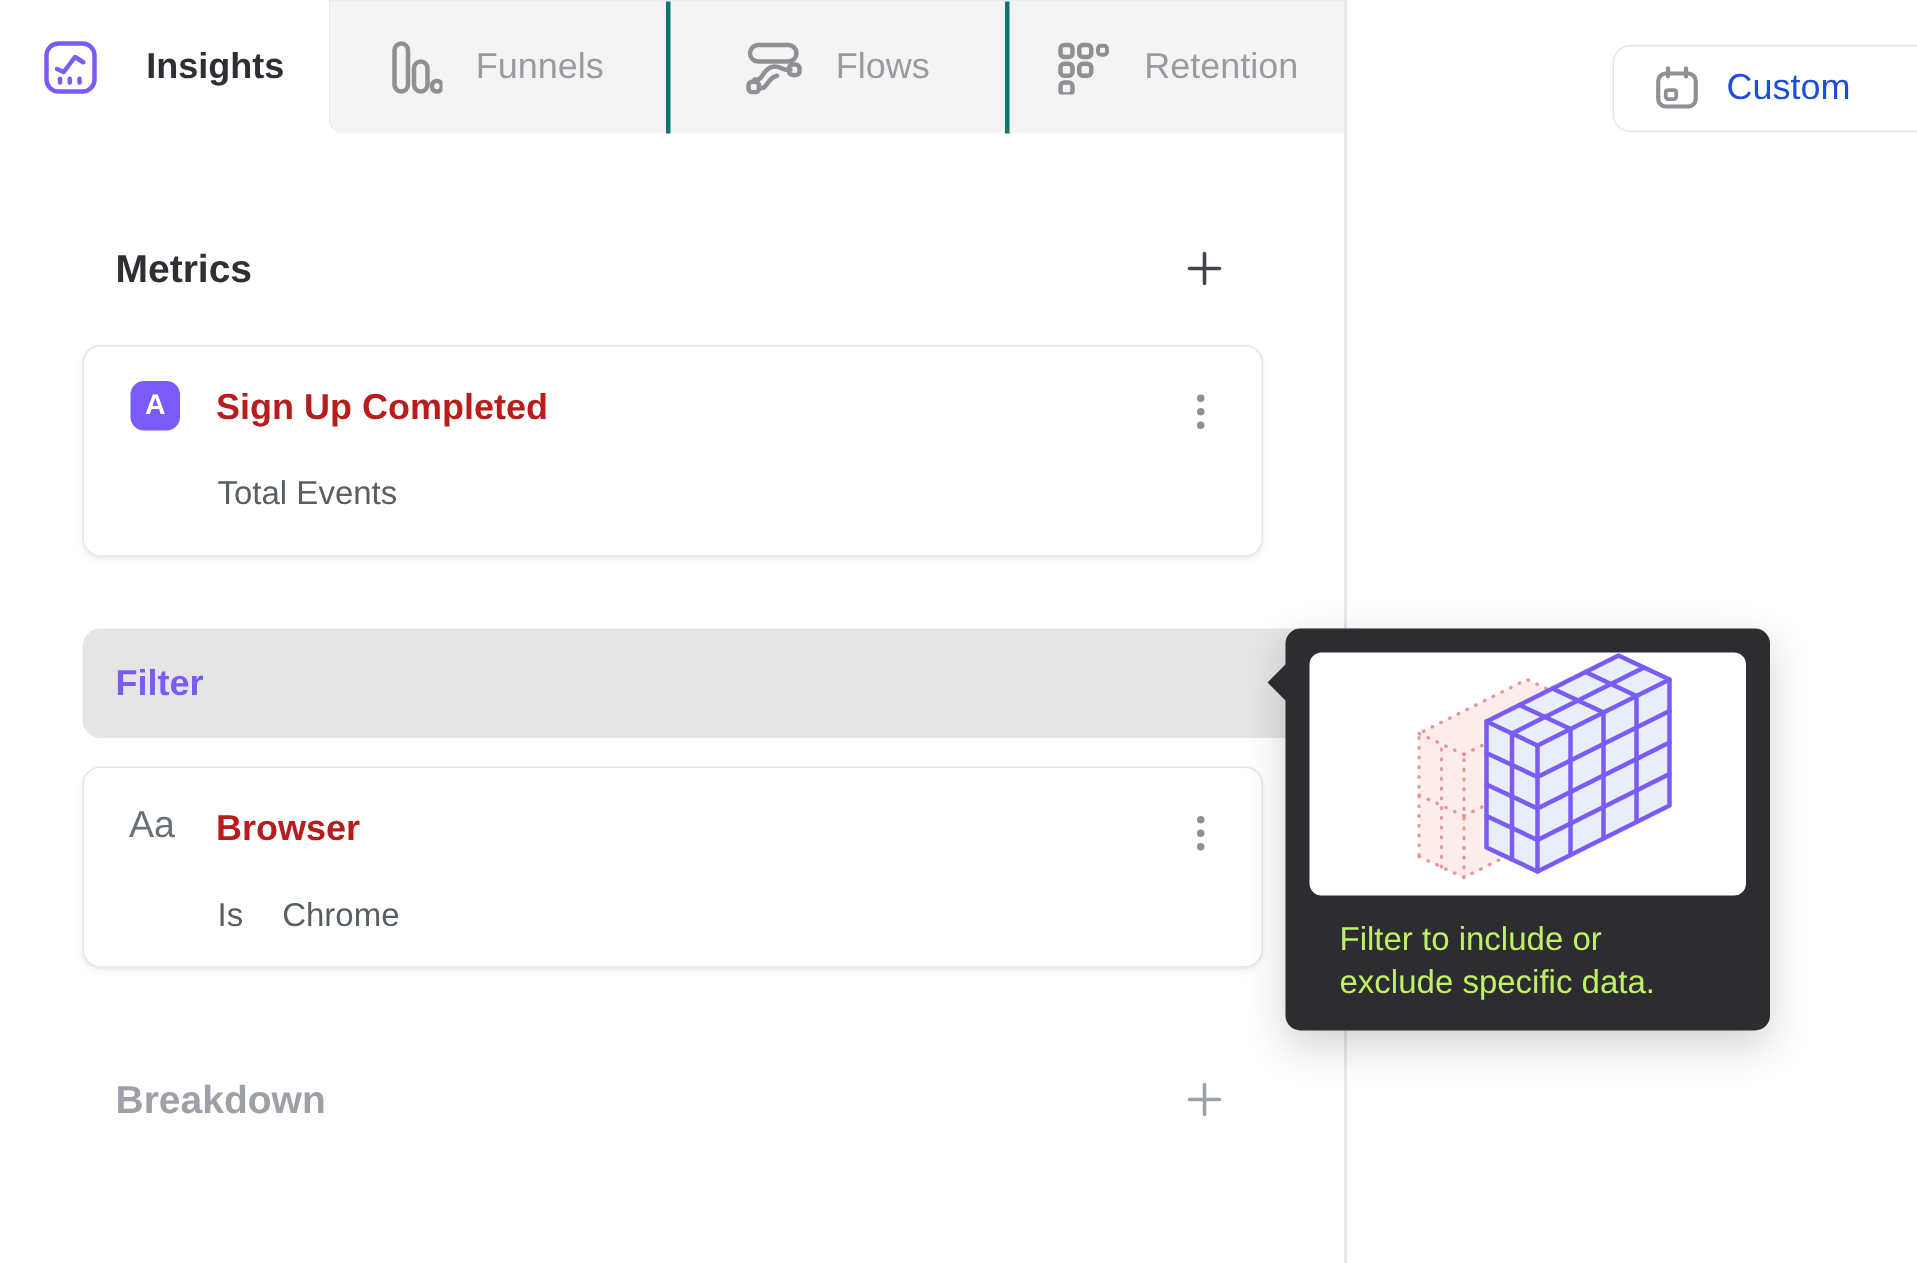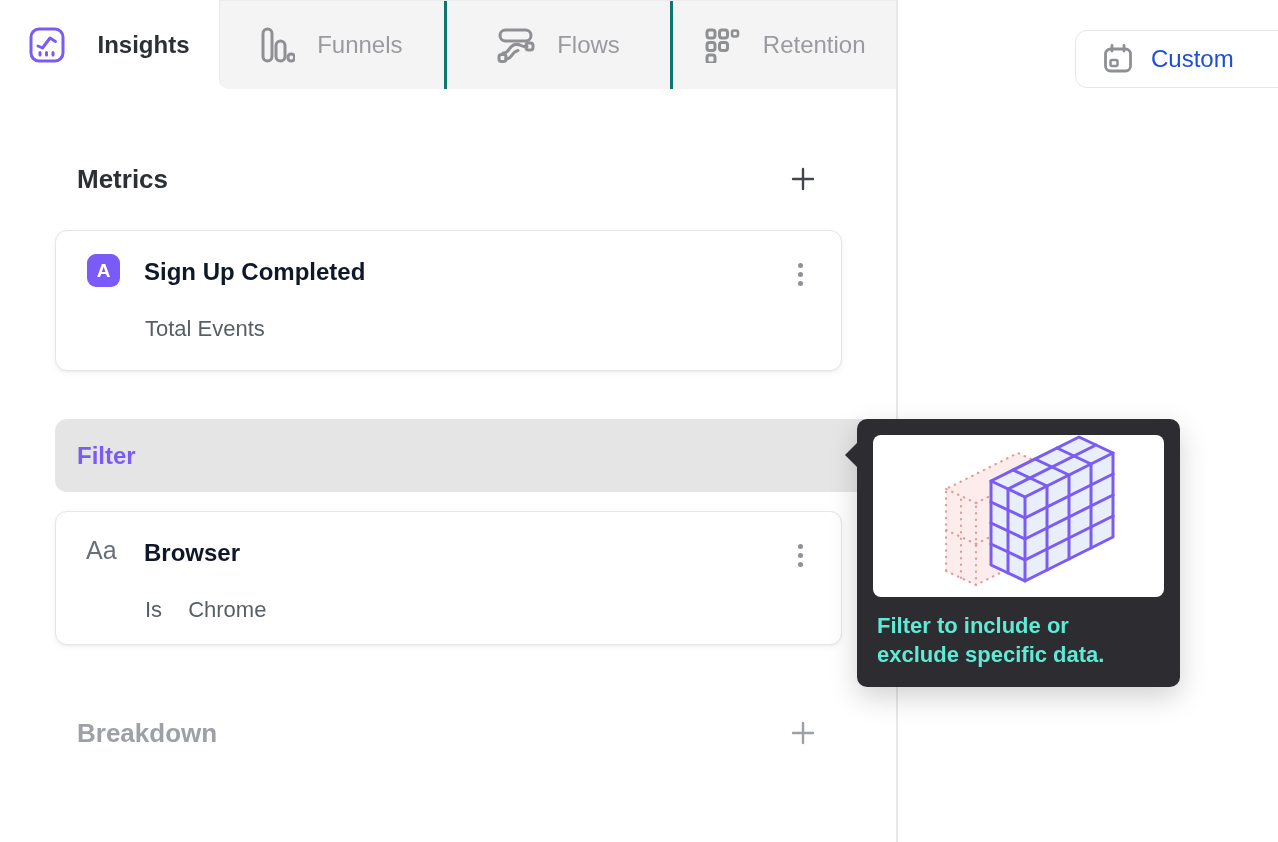--- a/index.html
+++ b/index.html
@@ -40,21 +40,21 @@
     box-shadow:0 1px 2px rgba(16,24,40,.04), 0 2px 6px rgba(16,24,40,.05); cursor:pointer; }
   .card-metric { top:230px; height:141px; }
   .card-filter { top:511px; height:134px;text-align:right; }
 
   .badge-a { position:absolute; left:31px; top:23px; width:33px; height:33px;
     background:#7b5bf7; border-radius:9px; display:flex; align-items:center;
     justify-content:center; color:#fff; font-size:19px; font-weight:700; }
   .badge-aa { position:absolute; left:30px; top:24px; font-size:25px; font-weight:500;
     color:#697077; }
   .card-title { position:absolute; left:88px; top:27px; font-size:24px; font-weight:600;
-    color:#0f172a; }
+    color:#b91c1c; }
   .card-sub { position:absolute; left:89px; top:85px; font-size:22px; font-weight:400;
     color:#575f63; }
   .card-sub .op { margin-right:26px; }
   .kebab { position:absolute; right:26px; top:24px; width:30px; height:38px;
     display:flex; flex-direction:column; align-items:center; justify-content:center;
     gap:4px; cursor:pointer; }
   .kebab i { width:5px; height:5px; border-radius:50%; background:#8e9095; display:block; }
 
   .filter-row { position:absolute; left:55px; top:419px; width:862px; height:73px;
     background:#e5e5e5; border-radius:12px; display:flex; align-items:center;
@@ -65,22 +65,22 @@
     justify-content:center; cursor:pointer; background:none; border:none; }
 
   
   .tooltip { position:absolute; left:857px; top:419px; width:323px; height:268px;
     background:#2c2c31; border-radius:10px; box-shadow:0 10px 28px rgba(0,0,0,.18); }
   .tooltip .arrow { position:absolute; left:-12px; top:23px; width:0; height:0;
     border-top:13px solid transparent; border-bottom:13px solid transparent;
     border-right:13px solid #2c2c31; }
   .tooltip .pic { position:absolute; left:16px; top:16px; width:291px; height:162px;
     background:#fff; border-radius:8px; overflow:hidden; }
-  .tooltip .txt { position:absolute; left:20px; top:192px; font-size:22px;
-    line-height:29px; color:#5eead4; font-weight:700; }
+  .tooltip .txt { position:absolute; left:36px; top:192px; font-size:22px;
+    line-height:29px; color:#bef264; font-weight:400; }
 
   svg { display:block; }
 </style>
 </head>
 <body>
 
 <div class="stage">
 
   <div class="tab-active">
     <span>

